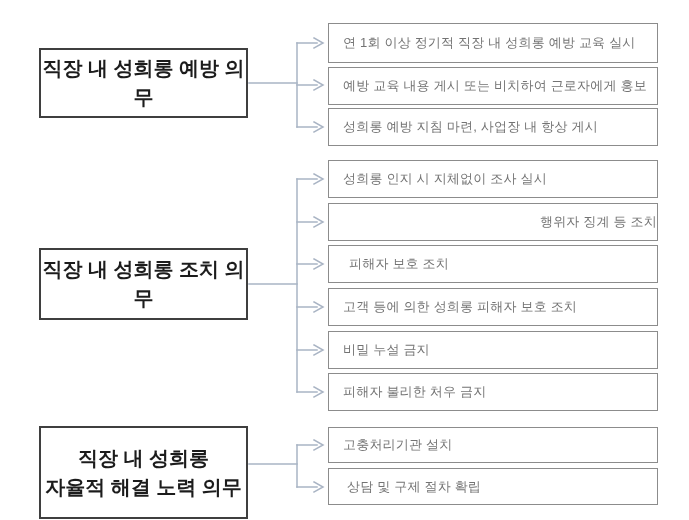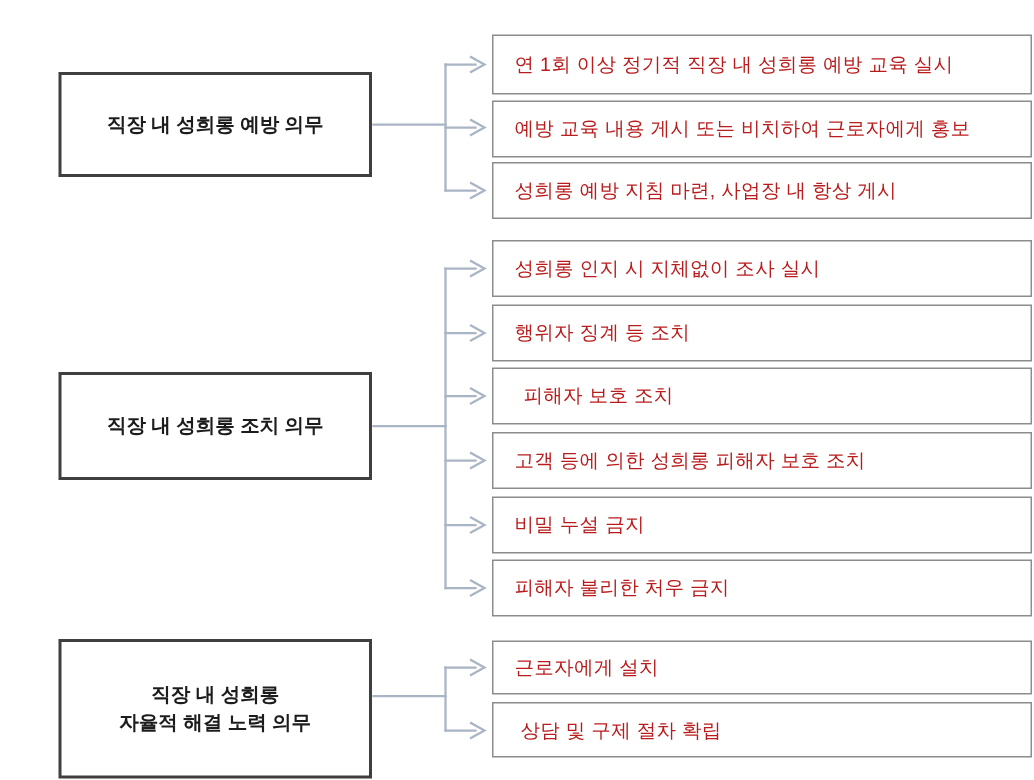--- a/index.html
+++ b/index.html
@@ -5,36 +5,36 @@
   html,body{margin:0;padding:0;background:#ffffff;}
   .canvas{
     position:relative;width:689px;height:520px;background:#ffffff;overflow:hidden;
     font-family:"Liberation Sans","DejaVu Sans",sans-serif;
   }
   .connectors{position:absolute;left:0;top:0;z-index:1;}
   .lbox{
     position:absolute;left:39px;width:209px;box-sizing:border-box;
     border:2px solid #3f3f3f;background:#ffffff;z-index:2;
     display:flex;flex-direction:column;align-items:center;justify-content:center;
-    font-weight:700;font-size:13px;color:#1c1c1c;text-align:center;line-height:1.45;
+    font-weight:700;font-size:20px;color:#1c1c1c;text-align:center;line-height:1.45;
   }
   .lb1{top:48px;height:70px;}
   .lb2{top:248px;height:72px;}
   .lb3{top:426px;height:93px;}
   .rbox{
-    position:absolute;left:328px;width:360px;box-sizing:border-box;
+    position:absolute;left:328px;width:330px;box-sizing:border-box;
     border:1px solid #8c8c8c;background:#ffffff;z-index:2;
     display:flex;align-items:center;
-    font-size:13px;color:#b91c1c;padding-left:14px;letter-spacing:.2px;
+    font-size:13px;color:#737373;padding-left:14px;letter-spacing:.2px;
   }
   .rb1{top:23px;height:40px;}
   .rb2{top:67px;height:38px;}
   .rb3{top:108px;height:38px;}
   .rb4{top:160px;height:38px;}
-  .rb5{top:203px;height:38px;}
+  .rb5{top:203px;height:38px;justify-content:flex-end;}
   .rb6{top:245px;height:38px;padding-left:20px;}
   .rb7{top:288px;height:38px;text-align:right;}
   .rb8{top:331px;height:38px;}
   .rb9{top:373px;height:38px;}
   .rb10{top:427px;height:36px;}
   .rb11{top:468px;height:37px;padding-left:18px;}
 </style>
 </head>
 <body>
 
@@ -110,19 +110,19 @@
     <span>고객 등에 의한 성희롱 피해자 보호 조치</span>
   </div>
   <div class="rbox rb8">
     <span>비밀 누설 금지</span>
   </div>
   <div class="rbox rb9">
     <span>피해자 불리한 처우 금지</span>
   </div>
 
   <div class="rbox rb10">
-    <span>근로자에게 설치</span>
+    <span>고충처리기관 설치</span>
   </div>
   <div class="rbox rb11">
     <span>상담 및 구제 절차 확립</span>
   </div>
 
 </div>
 
 </body></html>

